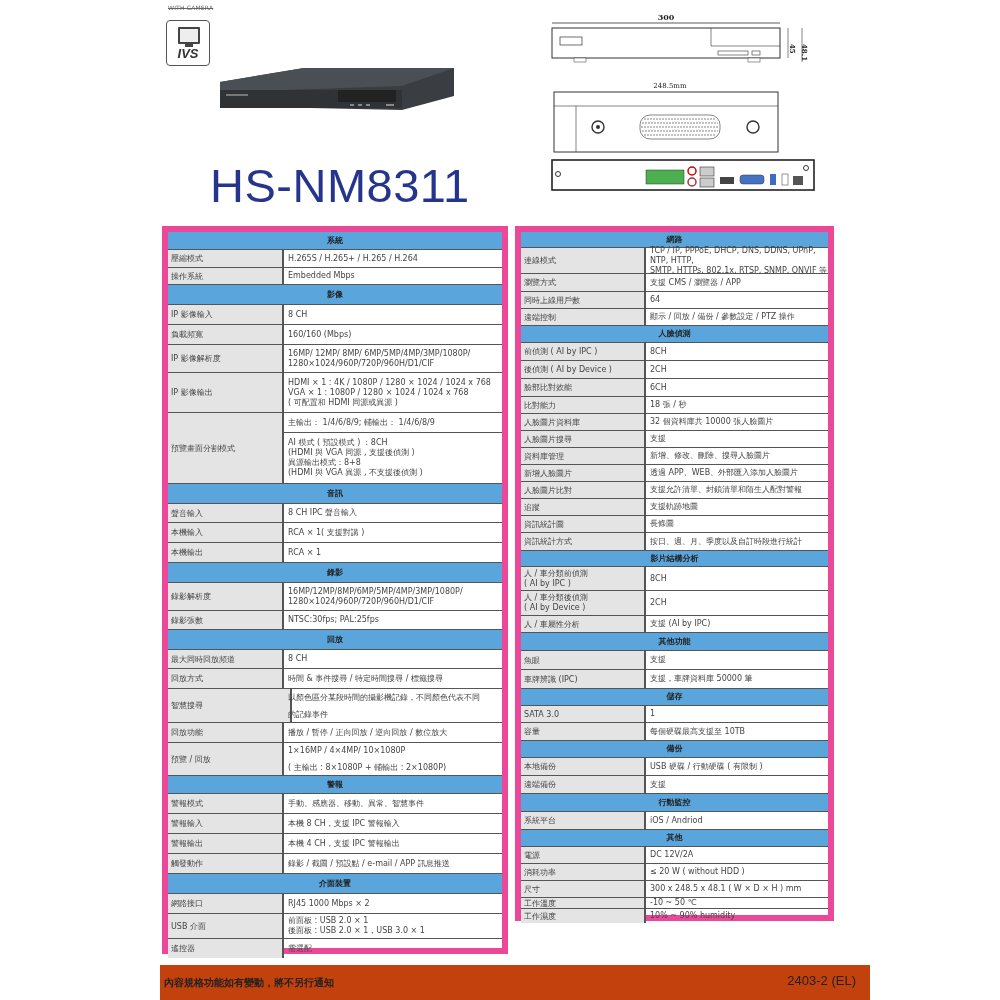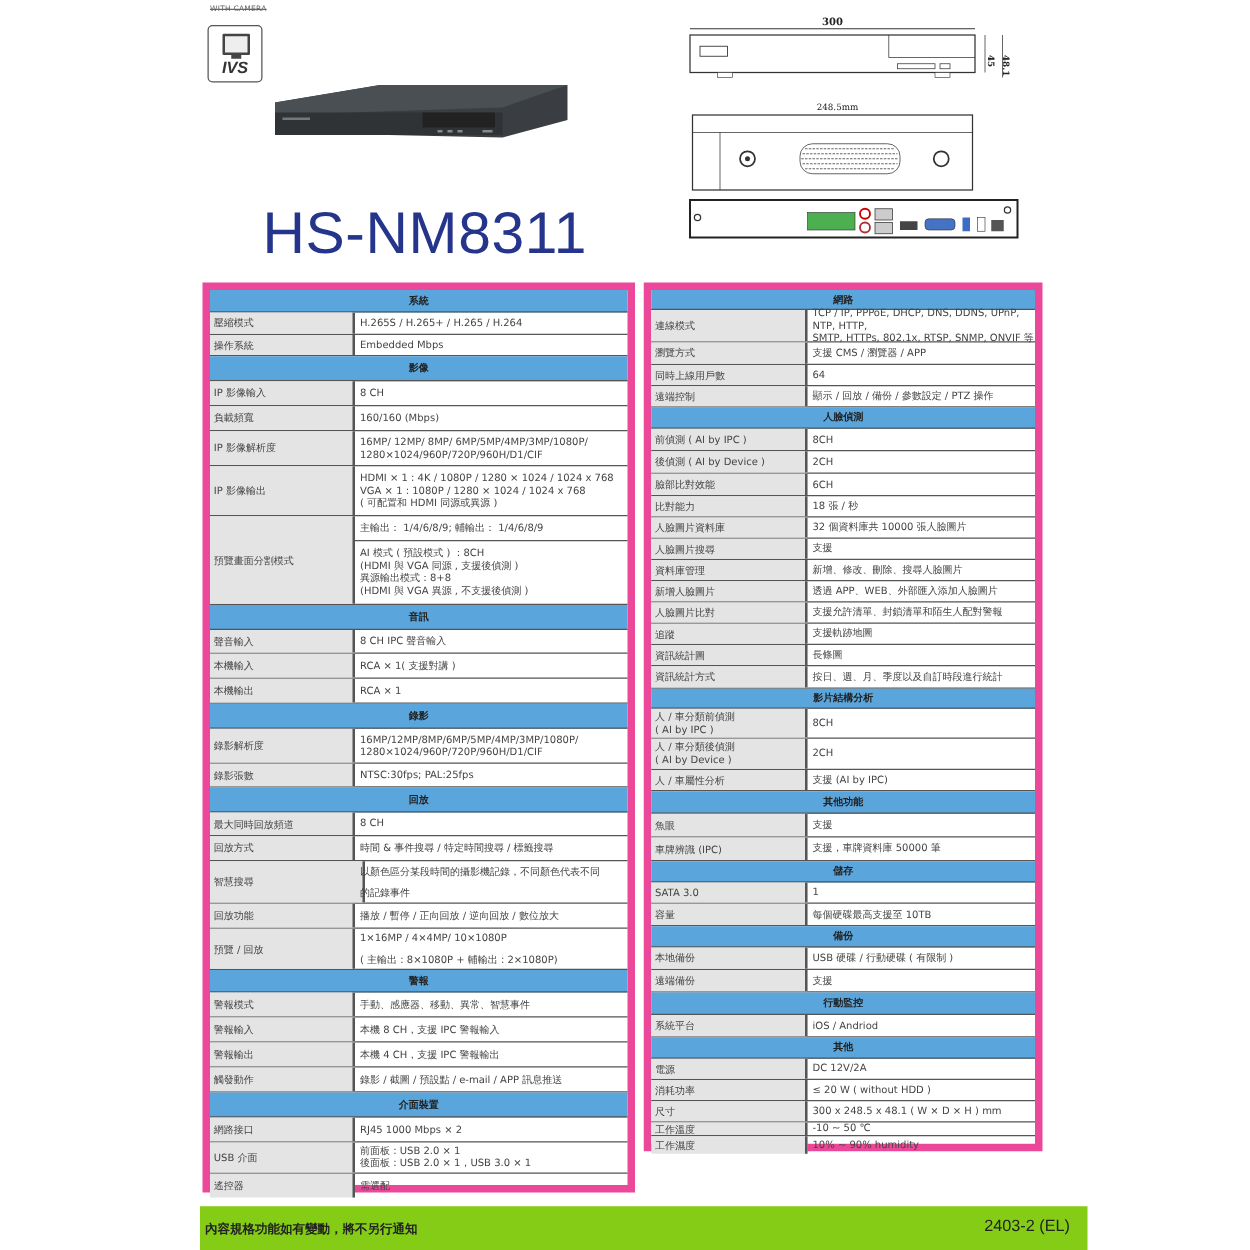--- a/index.html
+++ b/index.html
@@ -18,21 +18,21 @@
   
   .drawing { left:548px; top:10px; width:272px; height:182px; }
   
   .tbl { position:absolute; border:6px solid #ec4899; background:#fff; box-sizing:border-box; }
   .row { position:absolute; left:0; right:0; box-sizing:border-box; border-bottom:1px solid #555; }
   .hdr { background:#5aa5db; text-align:center; font-size:8px; color:#222; font-weight:bold; }
   .lab { position:absolute; left:0; top:0; bottom:0; background:#e4e4e4; border-right:2px solid #555; box-sizing:border-box; font-size:8px; padding-left:3px; display:flex; align-items:center; color:#444; }
   .val { position:absolute; top:0; bottom:0; right:0; font-size:8px; padding-left:4px; display:flex; flex-direction:column; justify-content:center; line-height:10px; color:#444; box-sizing:border-box; }
   .val.spaced { line-height:17px; }
   .lab.two { line-height:10px; flex-direction:column; align-items:flex-start; justify-content:center; }
-  .footer { left:160px; top:965px; width:710px; height:35px; background:#84cc16; }
+  .footer { left:160px; top:965px; width:710px; height:35px; background:#c2410c; }
   .footer-note { position:absolute; left:4px; top:11px; font-size:10px; font-weight:bold; color:#222; }
   .footer-code { position:absolute; right:14px; top:8px; font-size:13px; color:#222; font-family:"Liberation Sans", sans-serif; }
 </style>
 </head>
 <body>
 
 <div class="abs with-camera">WITH CAMERA</div>
 <div class="abs ivs-badge">
   <div class="ivs-monitor"></div>
   <div class="ivs-text">IVS</div>

